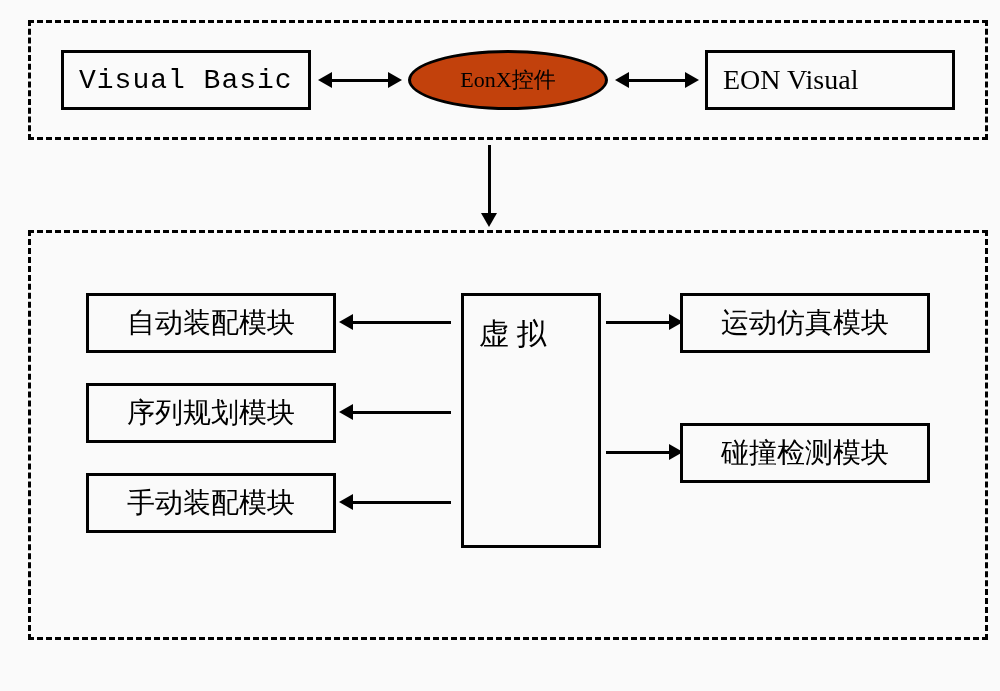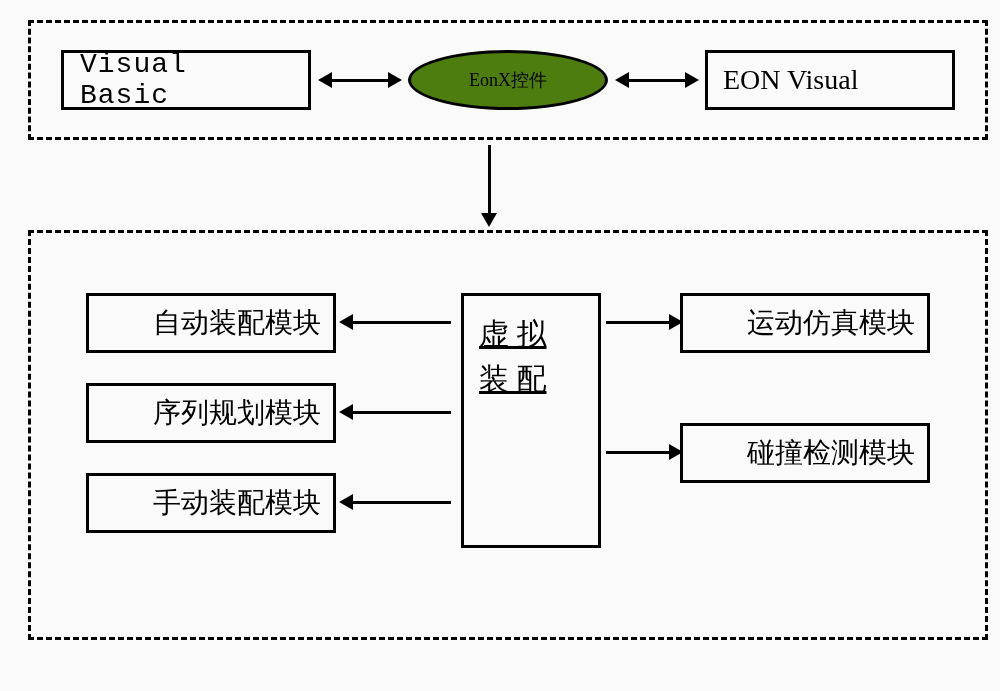--- a/index.html
+++ b/index.html
@@ -54,57 +54,55 @@
     .top-box {
       width: 250px;
       height: 60px;
       padding: 8px 15px;
       justify-content: flex-start;
     }
     
     .vb-box {
       font-family: "Courier New", monospace;
       letter-spacing: 1px;
-      padding-left: 16px;
     }
     
     .ellipse-box {
       width: 200px;
       height: 60px;
       border: 3px solid #000;
       border-radius: 50%;
       display: flex;
       align-items: center;
       justify-content: center;
-      font-size: 18px;
-      background: #4d7c0f;
+      font-size: 22px;
+      background: #c2410c;
     }
     
     .module-box {
       width: 250px;
       height: 60px;
       margin-bottom: 30px;
       padding: 8px 12px;
-      justify-content: flex-end;
+      justify-content: center;
       font-size: 28px;
     }
     
     .center-box {
       width: 140px;
       height: 255px;
       position: absolute;
       left: 430px;
       top: 60px;
       padding: 15px;
       flex-direction: column;
       justify-content: flex-start;
       align-items: flex-start;
       font-size: 30px;
       line-height: 1.5;
-      text-decoration: underline;
     }
     
     .left-col {
       position: absolute;
       left: 55px;
       top: 60px;
     }
     
     .right-col {
       position: absolute;
@@ -233,21 +231,20 @@
     <div class="solid-box module-box">
       <span>序列规划模块</span>
     </div>
     <div class="solid-box module-box">
       <span>手动装配模块</span>
     </div>
   </div>
 
   <div class="solid-box center-box">
     <div>虚 拟</div>
-    <div>装 配</div>
   </div>
 
   <div class="right-col">
     <div class="solid-box module-box">
       <span>运动仿真模块</span>
     </div>
     <div class="solid-box module-box">
       <span>碰撞检测模块</span>
     </div>
   </div>

